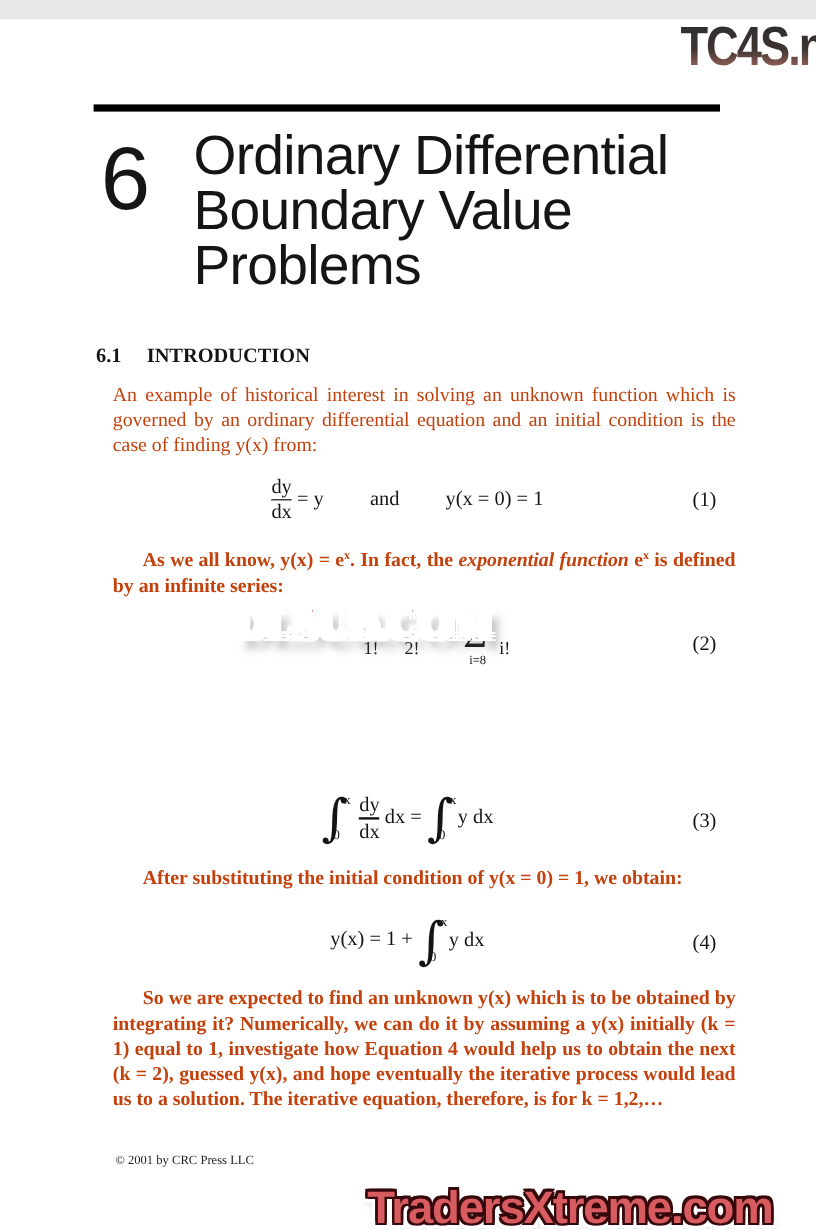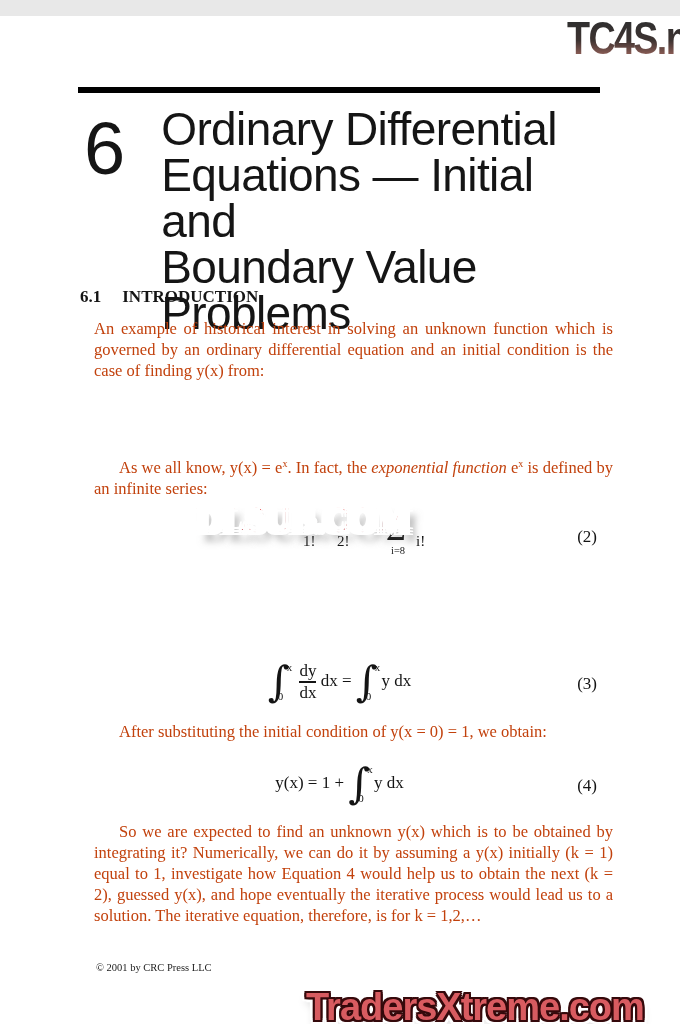--- a/index.html
+++ b/index.html
@@ -49,21 +49,21 @@
   .chapter-number { width:91px; font-size:74px; line-height:74px; font-weight:400; padding-top:6px; }
   .chapter-title { font-size:46px; line-height:46px; font-weight:400; letter-spacing:-0.6px; }
 
   .section-heading { position:absolute; left:80px; top:271px;
     font-family:Liberation Serif, serif; font-weight:bold; font-size:17px; color:#151515; }
   .section-heading .sec-num { margin-right:21px; }
 
   
   .para { position:absolute; left:94px; width:519px; font-size:16.5px; line-height:21px;
     text-align:justify; color:#c2410c; }
-  .para.indent { text-indent:25px; }
+  .para.indent { text-indent:25px;font-weight:bold; }
   .para sup { font-size:10px; vertical-align:6px; }
   .para .it { font-style:italic; }
 
   
   .eq { position:absolute; left:80px; width:519px; text-align:center;
     font-size:17px; color:#141414; }
   .eq-num { position:absolute; right:2px; }
   .frac { display:inline-block; vertical-align:middle; text-align:center; line-height:18px; }
   .frac .bar { display:block; height:1.4px; background:#141414; margin:1px 0; }
   .sp { display:inline-block; width:30px; }
@@ -89,31 +89,39 @@
 <div class="page">
 
   <div class="wm-top">TC4S.net</div>
 
   <div class="rule"></div>
 
   <div class="chapter">
     <div class="chapter-number">6</div>
     <div class="chapter-title">
       <div>Ordinary Differential</div>
-      <div>Equations — Initial and</div>
       <div>Boundary Value Problems</div>
     </div>
   </div>
 
   <div class="section-heading">
     <span class="sec-num">6.1</span><span>INTRODUCTION</span>
   </div>
 
   <div class="para" style="top:302px">An example of historical interest in solving an unknown function which is governed by an ordinary differential equation and an initial condition is the case of finding y(x) from:</div>
 
+  <div class="eq" style="top:381px">
+    <span class="frac"><span>dy</span><span class="bar"></span><span>dx</span></span>
+    <span>= y</span>
+    <span class="sp"></span>
+    <span>and</span>
+    <span class="sp"></span>
+    <span>y(x = 0) = 1</span>
+    <span class="eq-num" style="top:10px">(1)</span>
+  </div>
 
   <div class="para indent" style="top:437px">
     <span>As we all know, y(x) = e</span><sup>x</sup><span>. In fact, the </span><span class="it">exponential function</span><span> e</span><sup>x</sup><span> is defined by an infinite series:</span>
   </div>
 
   <div class="eq2-zone">
     <span class="eq2-frag" style="left:223px; top:39px">1!</span>
     <span class="eq2-frag" style="left:257px; top:39px">2!</span>
     <span class="eq2-sigma" style="left:306px; top:18px">Σ</span>
     <span class="eq2-limit" style="left:311px; top:51px">i=8</span>

